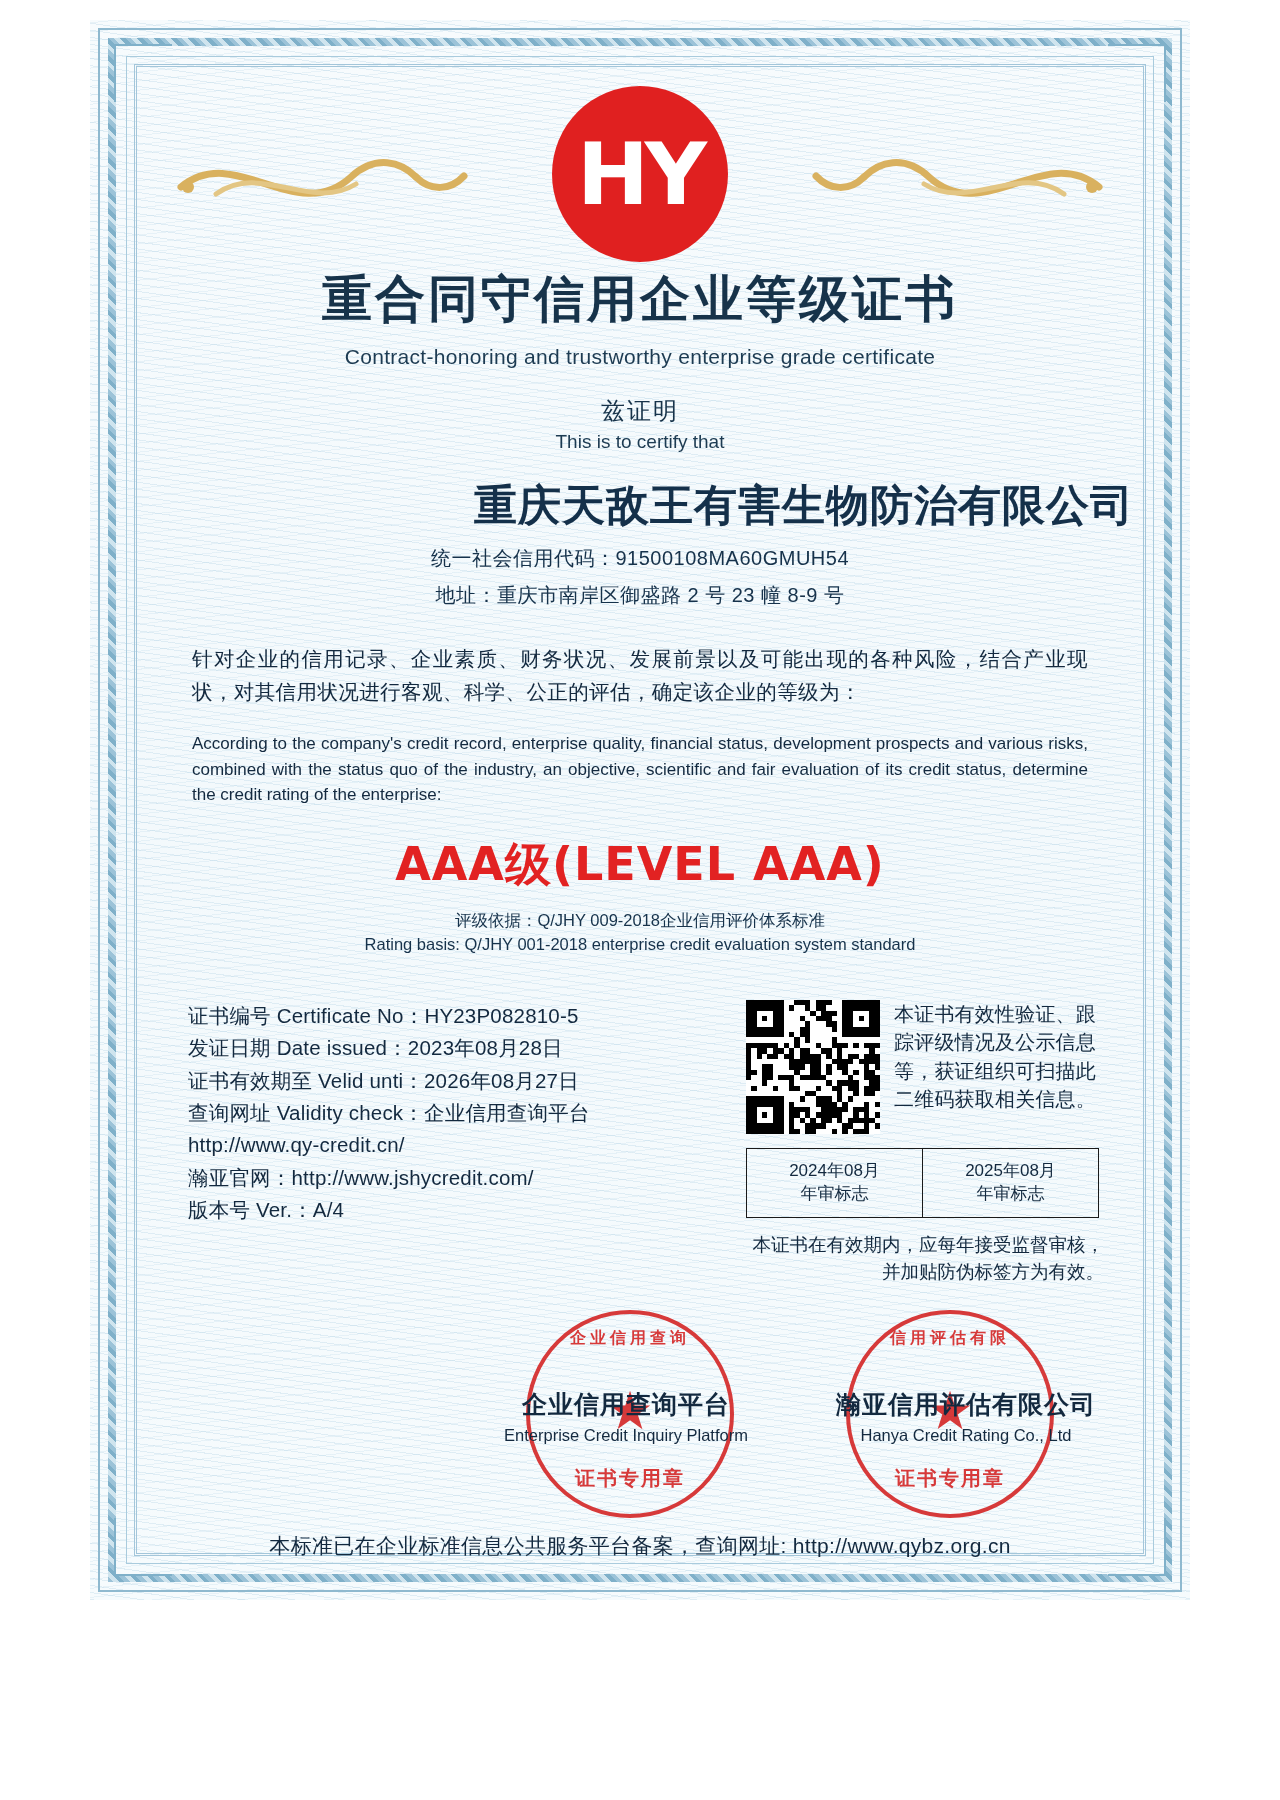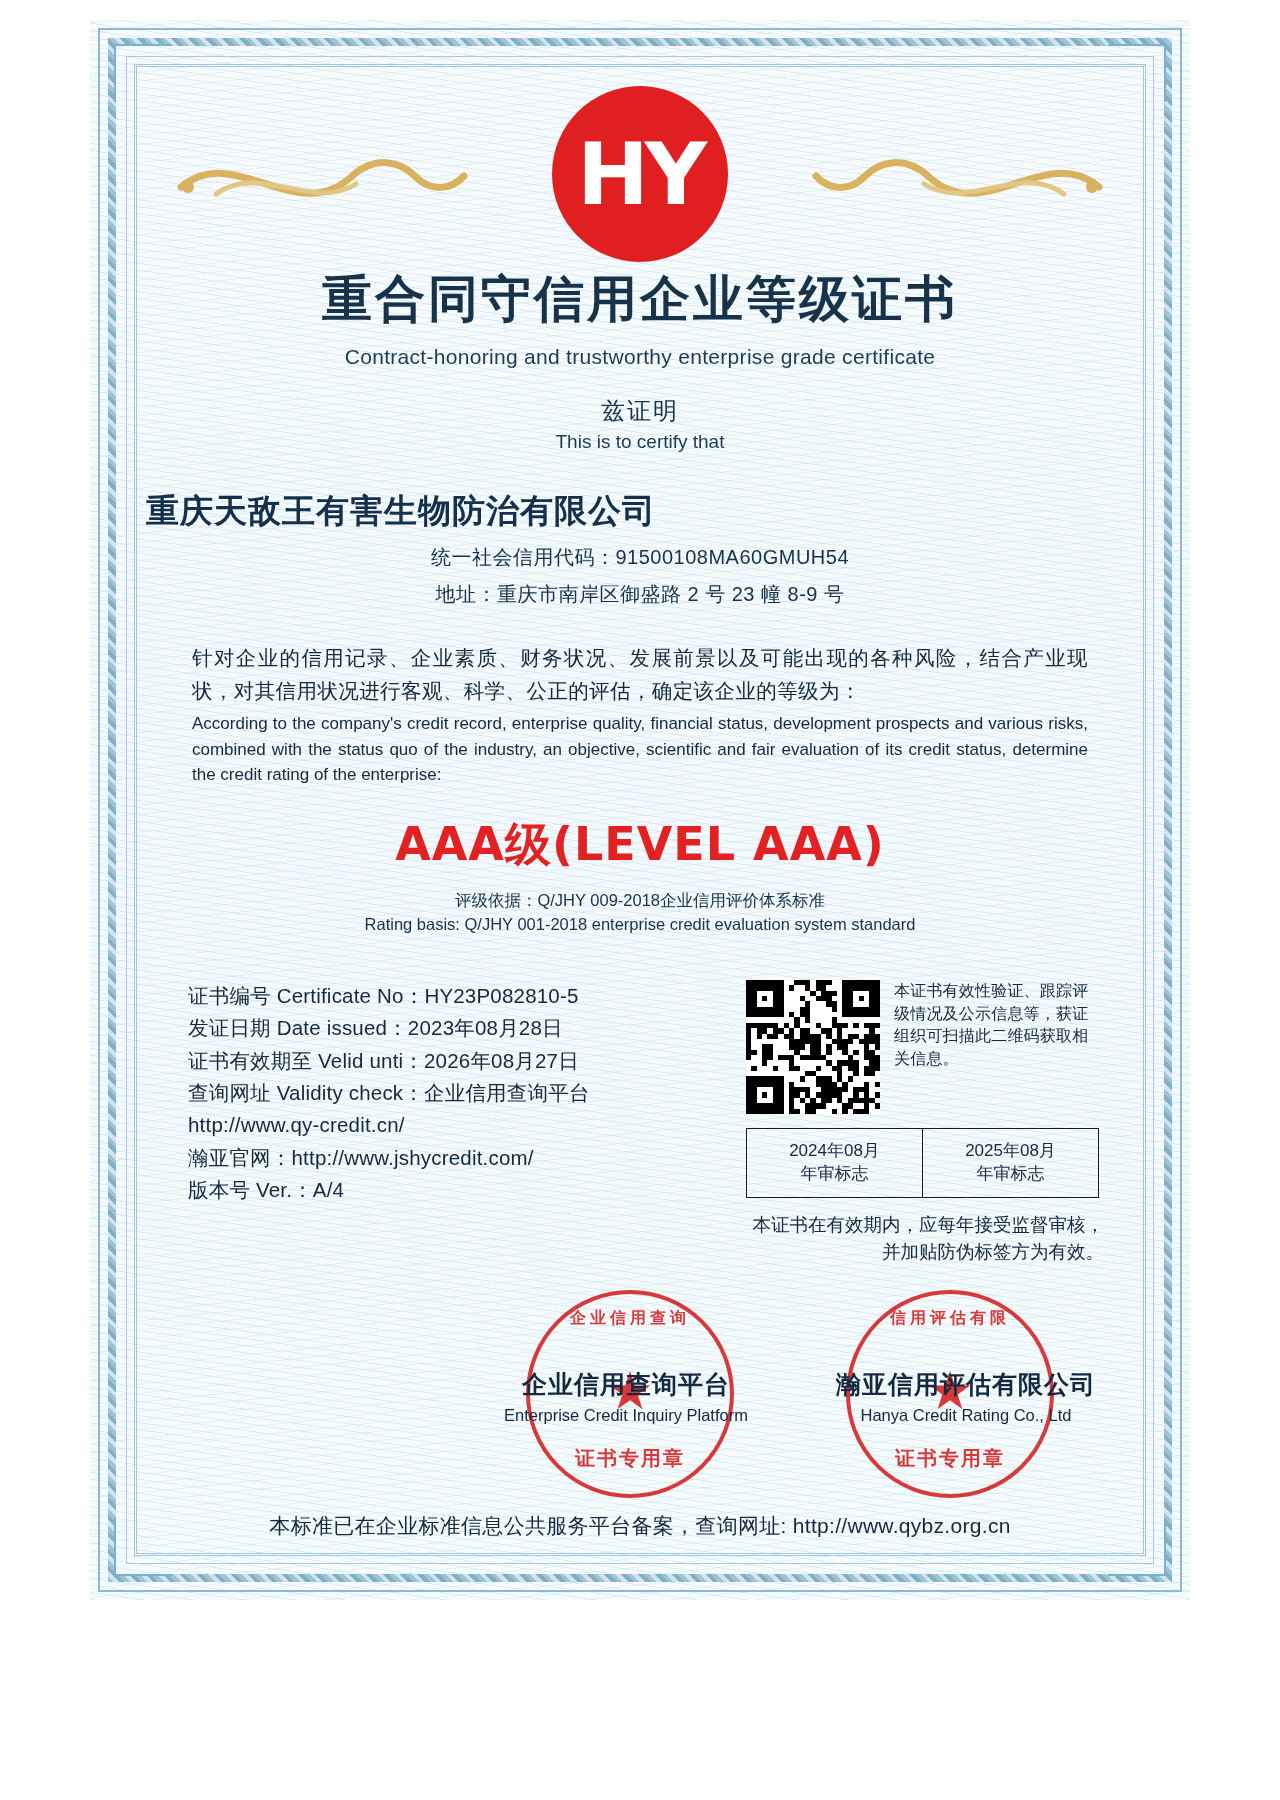--- a/index.html
+++ b/index.html
@@ -158,25 +158,25 @@
     font-family: "DejaVu Sans", sans-serif;
   }
   .certify-en {
     text-align: center;
     font-size: 19px;
     color: #1d3b52;
     margin-top: 4px;
   }
 
   .company-name {
-    text-align: left;
-    font-size: 33px;
+    text-align: right;
+    font-size: 43px;
     font-weight: bold;
     color: #14304a;
-    margin-top: 36px;
+    margin-top: 24px;
     letter-spacing: 1px;
     font-family: "DejaVu Sans", sans-serif;
   }
   .company-meta {
     text-align: center;
     font-size: 20px;
     color: #16324b;
     margin-top: 10px;
     letter-spacing: 0.5px;
   }
@@ -190,21 +190,21 @@
     line-height: 1.62;
     text-align: justify;
     text-indent: 0;
     letter-spacing: 0.4px;
     font-family: "DejaVu Sans", sans-serif;
   }
   .body-en {
     font-size: 17px;
     color: #13293f;
     line-height: 1.5;
-    margin-top: 3px;
+    margin-top: 22px;
     text-align: justify;
   }
 
   .grade {
     text-align: center;
     font-size: 46px;
     font-weight: bold;
     color: #e22222;
     margin-top: 26px;
     letter-spacing: 1px;
@@ -251,21 +251,21 @@
     align-items: flex-start;
   }
   .qr-box {
     width: 134px;
     height: 134px;
     flex: 0 0 134px;
     background: #ffffff;
     position: relative;
   }
   .qr-note {
-    font-size: 16px;
+    font-size: 20px;
     color: #13293f;
     line-height: 1.42;
     margin-left: 14px;
     letter-spacing: 0.2px;
   }
   .stamp-boxes {
     display: flex;
     margin-top: 14px;
     gap: 0;
   }

